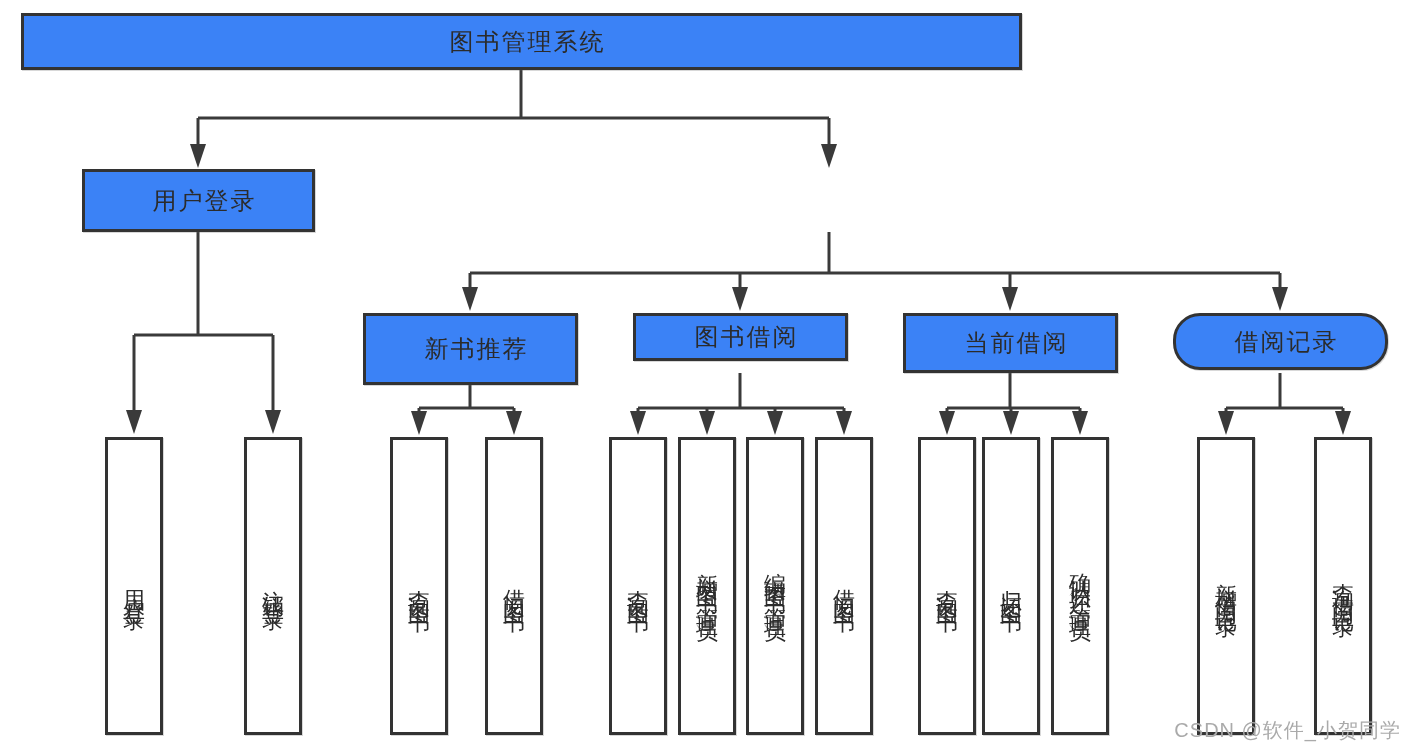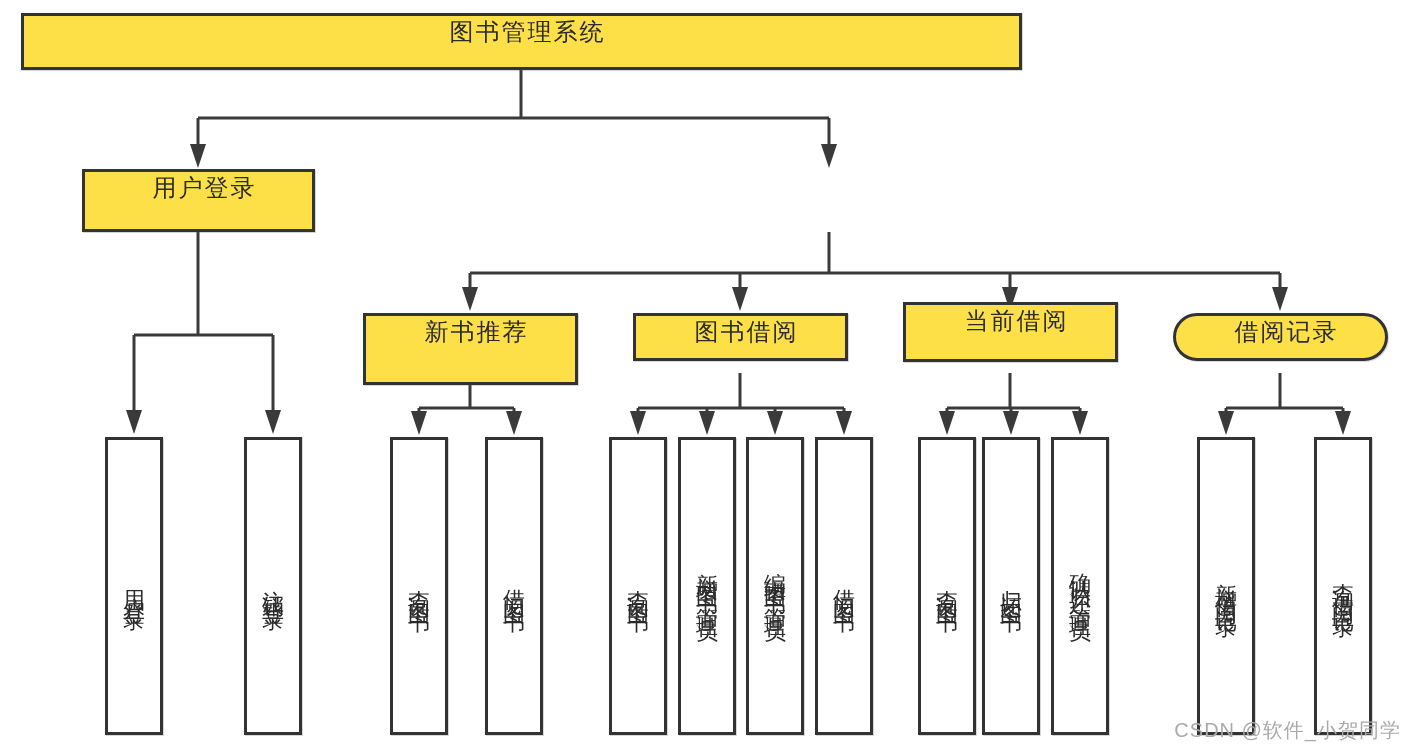--- a/index.html
+++ b/index.html
@@ -19,22 +19,23 @@
     position: absolute;
     left: 0;
     top: 0;
     width: 1405px;
     height: 747px;
   }
   .box {
     position: absolute;
     box-sizing: border-box;
     border: 3px solid #333333;
-    background: #fde047;
+    background: #3b82f6;
     display: flex;
+    align-items: center;
     justify-content: center;
     color: #2b2b2b;
     font-size: 24px;
     letter-spacing: 2px;
     box-shadow: 1px 1px 0 rgba(100,100,100,0.25);
     white-space: nowrap;
     padding-left: 12px;
   }
   .vbox {
     position: absolute;
@@ -150,24 +151,24 @@
   <div class="box" style="left:82px; top:169px; width:233px; height:63px;">
     <span>用户登录</span>
   </div>
 
   <div class="box" style="left:363px; top:313px; width:215px; height:72px;">
     <span>新书推荐</span>
   </div>
   <div class="box" style="left:633px; top:313px; width:215px; height:48px;">
     <span>图书借阅</span>
   </div>
-  <div class="box" style="left:903px; top:302px; width:215px; height:60px;">
+  <div class="box" style="left:903px; top:313px; width:215px; height:60px;">
     <span>当前借阅</span>
   </div>
-  <div class="box" style="left:1173px; top:313px; width:215px; height:48px;border-radius:27px;">
+  <div class="box" style="left:1173px; top:313px; width:215px; height:57px;border-radius:27px;">
     <span>借阅记录</span>
   </div>
 
   <div class="vbox" style="left:105px; top:437px; width:58px; height:298px;">
     <span>用户登录</span>
   </div>
   <div class="vbox" style="left:244px; top:437px; width:58px; height:298px;">
     <span>注销登录</span>
   </div>
 

